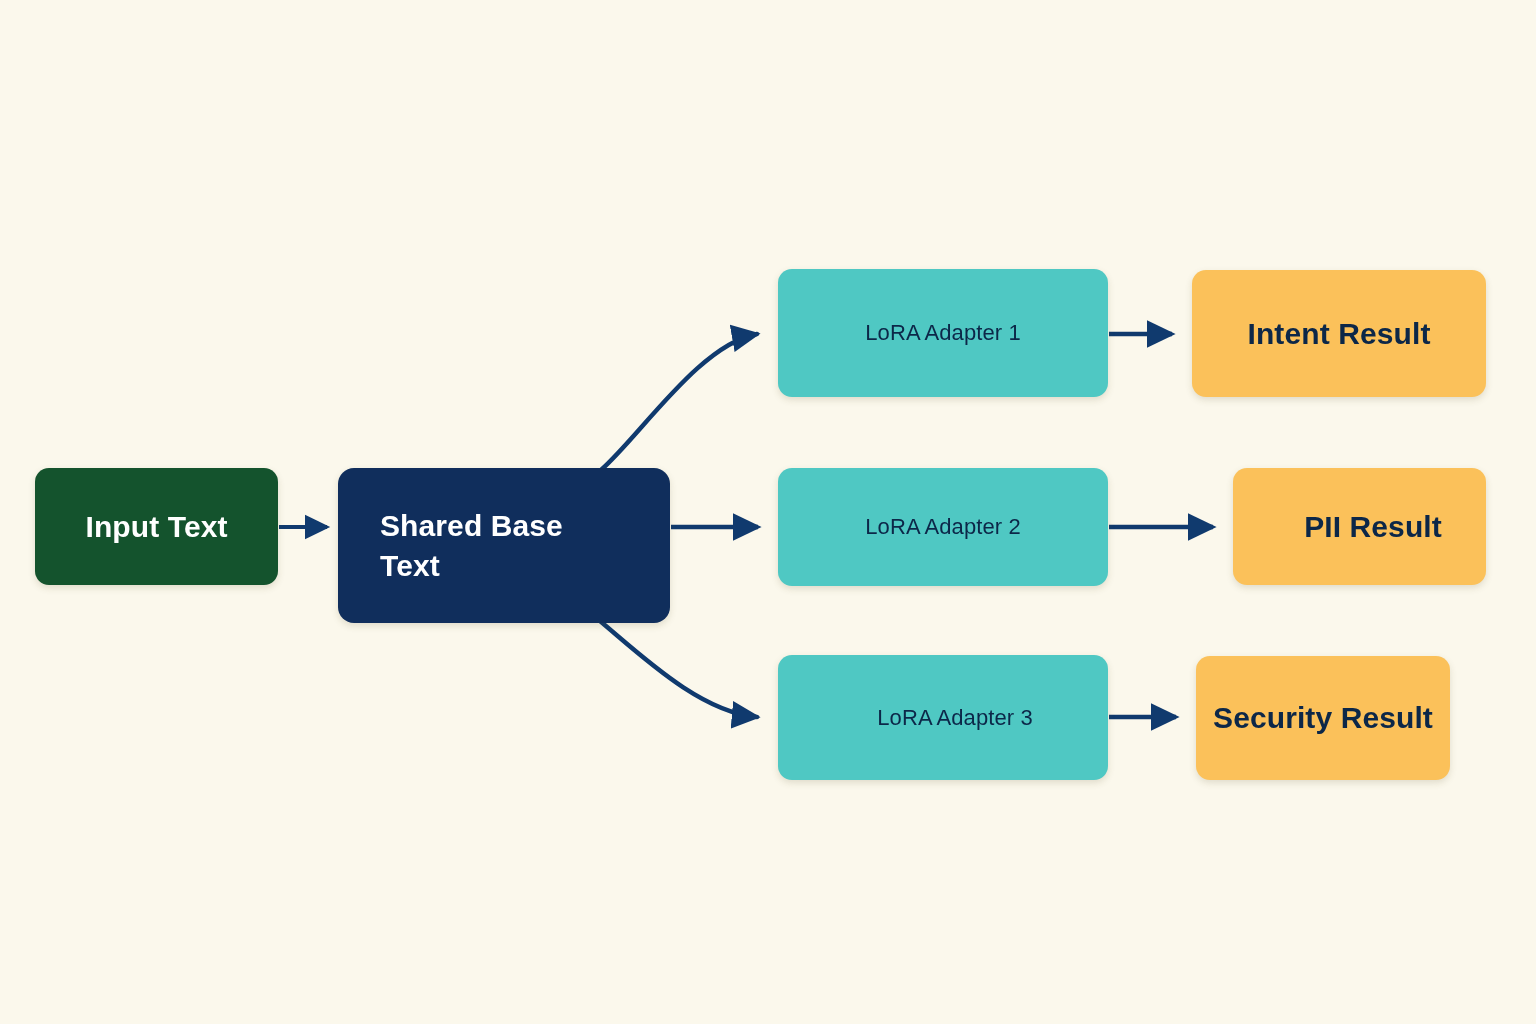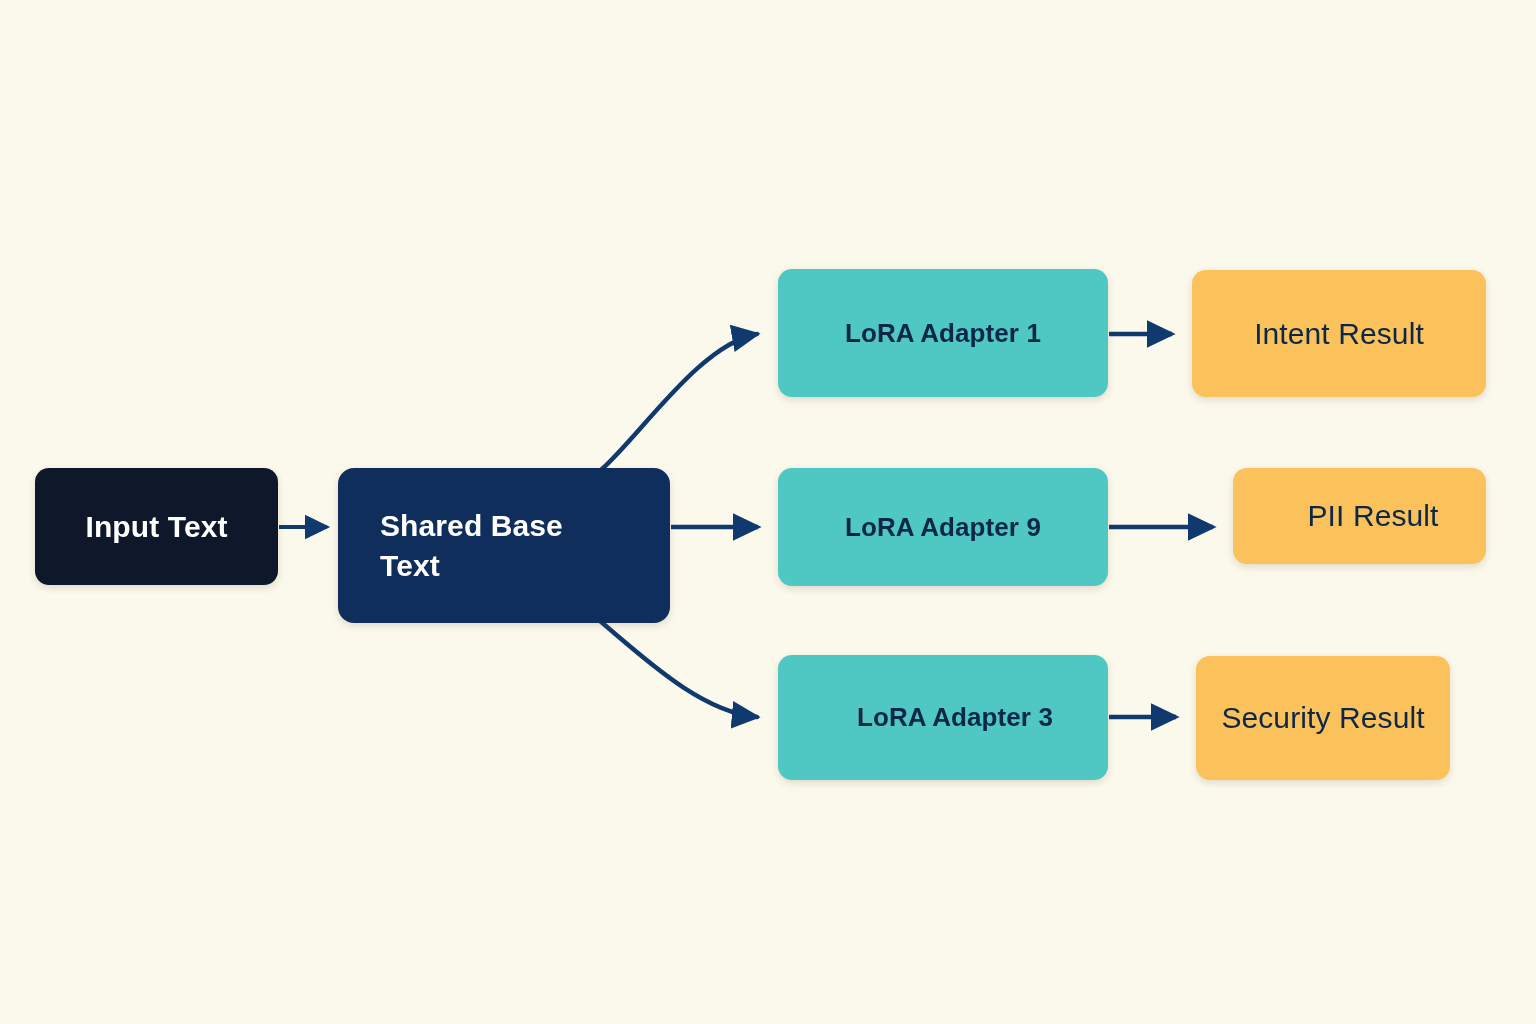--- a/index.html
+++ b/index.html
@@ -21,21 +21,21 @@
     align-items:center;
     border-radius:14px;
     box-shadow:0 3px 7px rgba(90,80,40,0.16);
     letter-spacing:0.1px;
   }
   .node .lbl{display:block;width:100%;}
 
   
   .n-input{
     left:35px;top:468px;width:243px;height:117px;
-    background:#0f172a;
+    background:#14532d;
     justify-content:center;
   }
   .n-input .lbl{
     color:#FFFFFF;font-size:30px;font-weight:600;text-align:center;
   }
 
   
   .n-base{
     left:338px;top:468px;width:332px;height:155px;
     background:#102E5C;
@@ -47,36 +47,36 @@
     color:#FFFFFF;font-size:30px;font-weight:600;text-align:left;line-height:1.32;
   }
 
   
   .n-lora{
     left:778px;width:330px;height:128px;
     background:#4FC8C3;
     justify-content:center;
   }
   .n-lora .lbl{
-    color:#0C2748;font-size:26px;font-weight:700;text-align:center;
+    color:#0C2748;font-size:22px;font-weight:400;text-align:center;
   }
   .n-lora.r1{top:269px;height:128px;}
   .n-lora.r2{top:468px;height:118px;}
   .n-lora.r3{top:655px;height:125px;padding-left:24px;}
 
   
   .n-res{
     background:#FBC15A;
     justify-content:center;
   }
   .n-res .lbl{
-    color:#0C2748;font-size:30px;font-weight:400;text-align:center;
+    color:#0C2748;font-size:30px;font-weight:700;text-align:center;
   }
   .n-res.r1{left:1192px;top:270px;width:294px;height:127px;}
-  .n-res.r2{left:1233px;top:468px;width:253px;height:96px;padding-left:27px;}
+  .n-res.r2{left:1233px;top:468px;width:253px;height:117px;padding-left:27px;}
   .n-res.r3{left:1196px;top:656px;width:254px;height:124px;}
 </style>
 </head>
 <body>
 
 <div id="stage">
 
   <svg id="edges" viewBox="0 0 1536 1024">
     <defs>
       <marker id="ah" markerWidth="7" markerHeight="7" refX="5.6" refY="3.5" orient="auto" markerUnits="strokeWidth">
@@ -107,21 +107,21 @@
     <span class="lbl">
       <span>Shared Base</span><br>
       <span>Text</span>
     </span>
   </div>
 
   <div class="node n-lora r1">
     <span class="lbl">LoRA Adapter 1</span>
   </div>
   <div class="node n-lora r2">
-    <span class="lbl">LoRA Adapter 9</span>
+    <span class="lbl">LoRA Adapter 2</span>
   </div>
   <div class="node n-lora r3">
     <span class="lbl">LoRA Adapter 3</span>
   </div>
 
   <div class="node n-res r1">
     <span class="lbl">Intent Result</span>
   </div>
   <div class="node n-res r2">
     <span class="lbl">PII Result</span>

